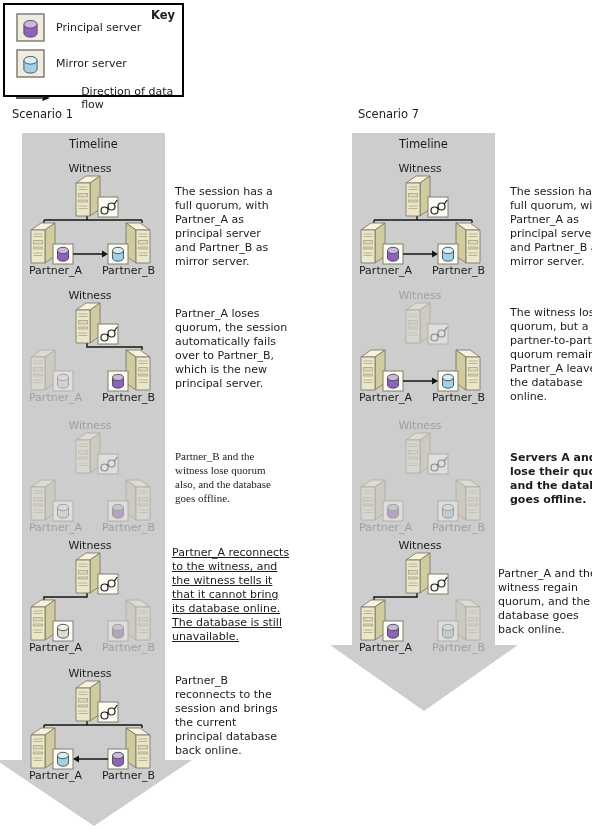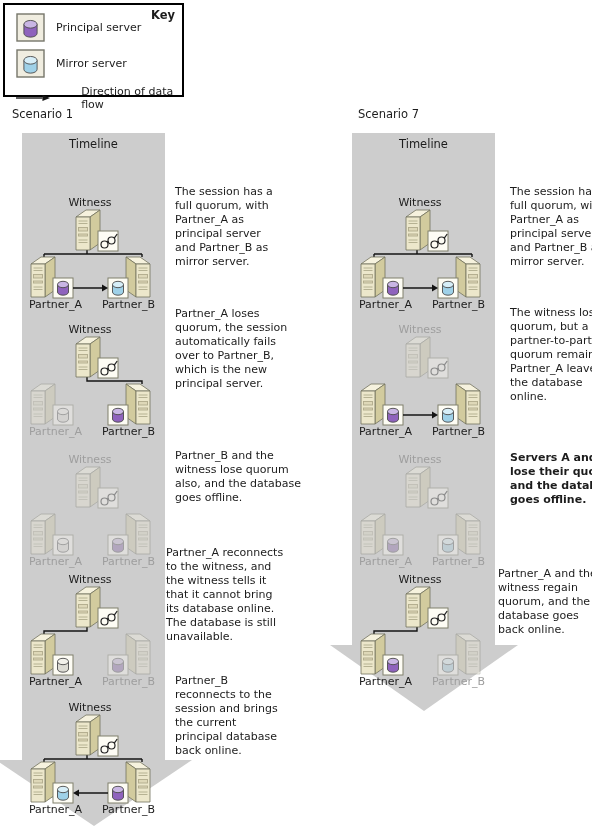--- a/index.html
+++ b/index.html
@@ -16,21 +16,21 @@
 
   
   .scenario-title { position:absolute; font-size:11.5px; }
   .arrow-body { position:absolute; width:143px; }
   .tri { position:absolute; width:0; height:0;
          border-left:solid transparent; border-right:solid transparent; border-top:solid; }
   .timeline-label { position:absolute; width:143px; text-align:center; font-size:11.5px; }
 
   
   .stage { position:absolute; width:305px; height:120px; }
-  .diagram { position:absolute; left:0; top:0; width:150px; height:114px;margin-top:34px; }
+  .diagram { position:absolute; left:0; top:0; width:150px; height:114px; }
   .diagram svg { position:absolute; left:0; top:0; }
   .nlabel { position:absolute; font-size:11px; text-align:center; z-index:2; color:#1c1c1c; }
   .nlabel.w { left:12px; top:0;     width:120px; }
   .nlabel.a { left:0;    top:102px; width:75px; }
   .nlabel.b { left:73px; top:102px; width:75px; }
   .nlabel.dim { color:#9e9e9e; }
   .faded { opacity:.38; filter:grayscale(30%); }
   .desc { position:absolute; font-size:11px; line-height:14px; white-space:pre; color:#1c1c1c; }
 </style>
 </head>
@@ -292,21 +292,21 @@
     <line x1="4.5" y1="31" x2="13.5" y2="31"></line>
                 <line x1="4.5" y1="33.5" x2="13.5" y2="33.5"></line>
               </g>
             </g>
             <rect x="2" y="22" width="20" height="20" fill="#fdfcf4" stroke="#80806c" stroke-width="1"></rect>
             <path d="M6.5,28.5 v7.5 a5.5,3.2 0 0 0 11,0 v-7.5" fill="#8f63bd" stroke="#4b4b4b" stroke-width="0.9"></path>
           <ellipse cx="12" cy="28.5" rx="5.5" ry="3.2" fill="#c9b6e4" stroke="#4b4b4b" stroke-width="0.9"></ellipse>
           </g>
         </svg>
       </div>
-    <div class="desc" style="left:157px; top:30px;">Partner_B and the
+    <div class="desc" style="left:157px; top:30px;font-family:Liberation Serif, serif;">Partner_B and the
 witness lose quorum
 also, and the database
 goes offline.</div>
   </div>
   <div class="stage" style="left:18px; top:539px;">
     <div class="diagram">
         <div class="nlabel w ">Witness</div>
      <div class="nlabel a ">Partner_A</div>
      <div class="nlabel b dim">Partner_B</div>
         <svg width="150" height="114" viewBox="0 0 150 114">
@@ -366,21 +366,21 @@
     <line x1="4.5" y1="31" x2="13.5" y2="31"></line>
                 <line x1="4.5" y1="33.5" x2="13.5" y2="33.5"></line>
               </g>
             </g>
             <rect x="2" y="22" width="20" height="20" fill="#fdfcf4" stroke="#80806c" stroke-width="1"></rect>
             <path d="M6.5,28.5 v7.5 a5.5,3.2 0 0 0 11,0 v-7.5" fill="#8f63bd" stroke="#4b4b4b" stroke-width="0.9"></path>
           <ellipse cx="12" cy="28.5" rx="5.5" ry="3.2" fill="#c9b6e4" stroke="#4b4b4b" stroke-width="0.9"></ellipse>
           </g>
         </svg>
       </div>
-    <div class="desc" style="left:148px; top:7px;">Partner_A reconnects
+    <div class="desc" style="left:154px; top:7px;text-decoration:underline;">Partner_A reconnects
 to the witness, and
 the witness tells it
 that it cannot bring
 its database online.
 The database is still
 unavailable.</div>
   </div>
   <div class="stage" style="left:18px; top:667px;">
     <div class="diagram">
         <div class="nlabel w ">Witness</div>

